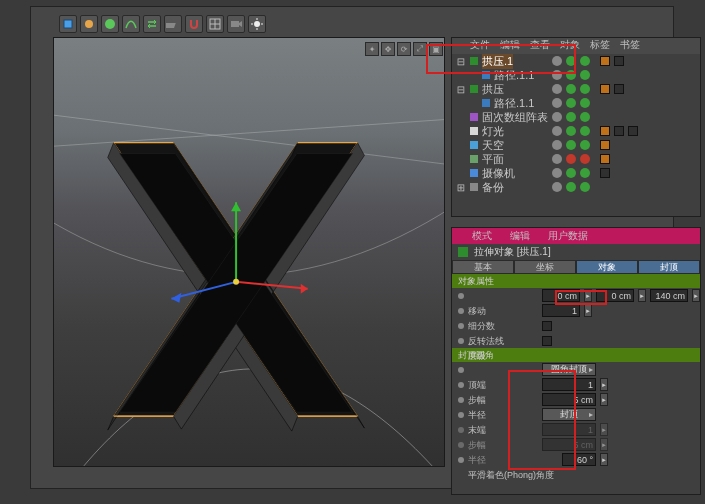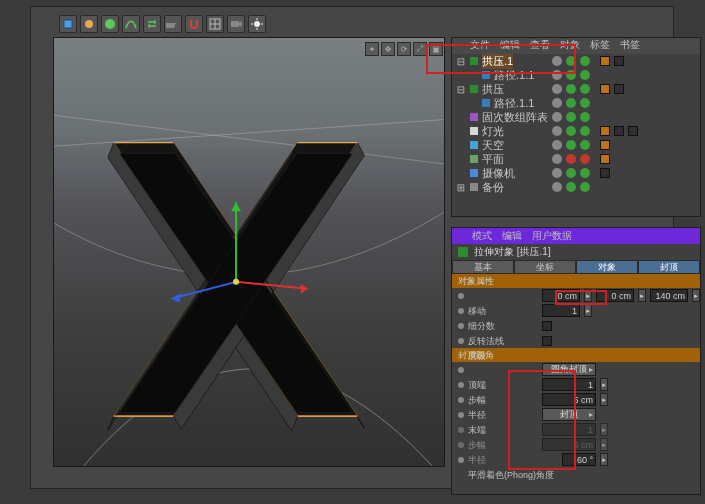--- a/index.html
+++ b/index.html
@@ -108,22 +108,22 @@
 
   
   .attr-manager {
     position:absolute;
     left:420px; top:220px;
     width:250px; height:268px;
     background:#3f3f3f;
     border:1px solid #1e1e1e;
   }
   .attr-menus {
-    height:16px; background:#6d28d9;
-    display:flex; gap:10px; padding-left:20px;
+    height:16px; background:#be185d;
+    display:flex; gap:18px; padding-left:20px;
     align-items:center; font-size:10px; color:#bfbfbf;
   }
   .attr-title {
     height:16px;
     display:flex; align-items:center; gap:6px;
     padding-left:6px;
     font-size:10px; color:#d2d2d2;
   }
   .attr-title .cube { width:10px;height:10px;background:#2e8b2e; }
   .tabs {
@@ -134,21 +134,21 @@
     text-align:center;
     font-size:9px;
     background:#5a5a5a;
     color:#c8c8c8;
     border:1px solid #2a2a2a;
     display:flex; align-items:center; justify-content:center;
   }
   .tab.active { background:#4a6d94; color:#fff; }
   .section-head {
     height:14px;
-    background:#a16207;
+    background:#4d7c0f;
     color:#d0d0d0;
     font-size:9px;
     padding-left:6px;
     display:flex; align-items:center;text-align:right;
   }
   .prop-row {
     display:flex;
     align-items:center;
     height:15px;
     gap:4px;

